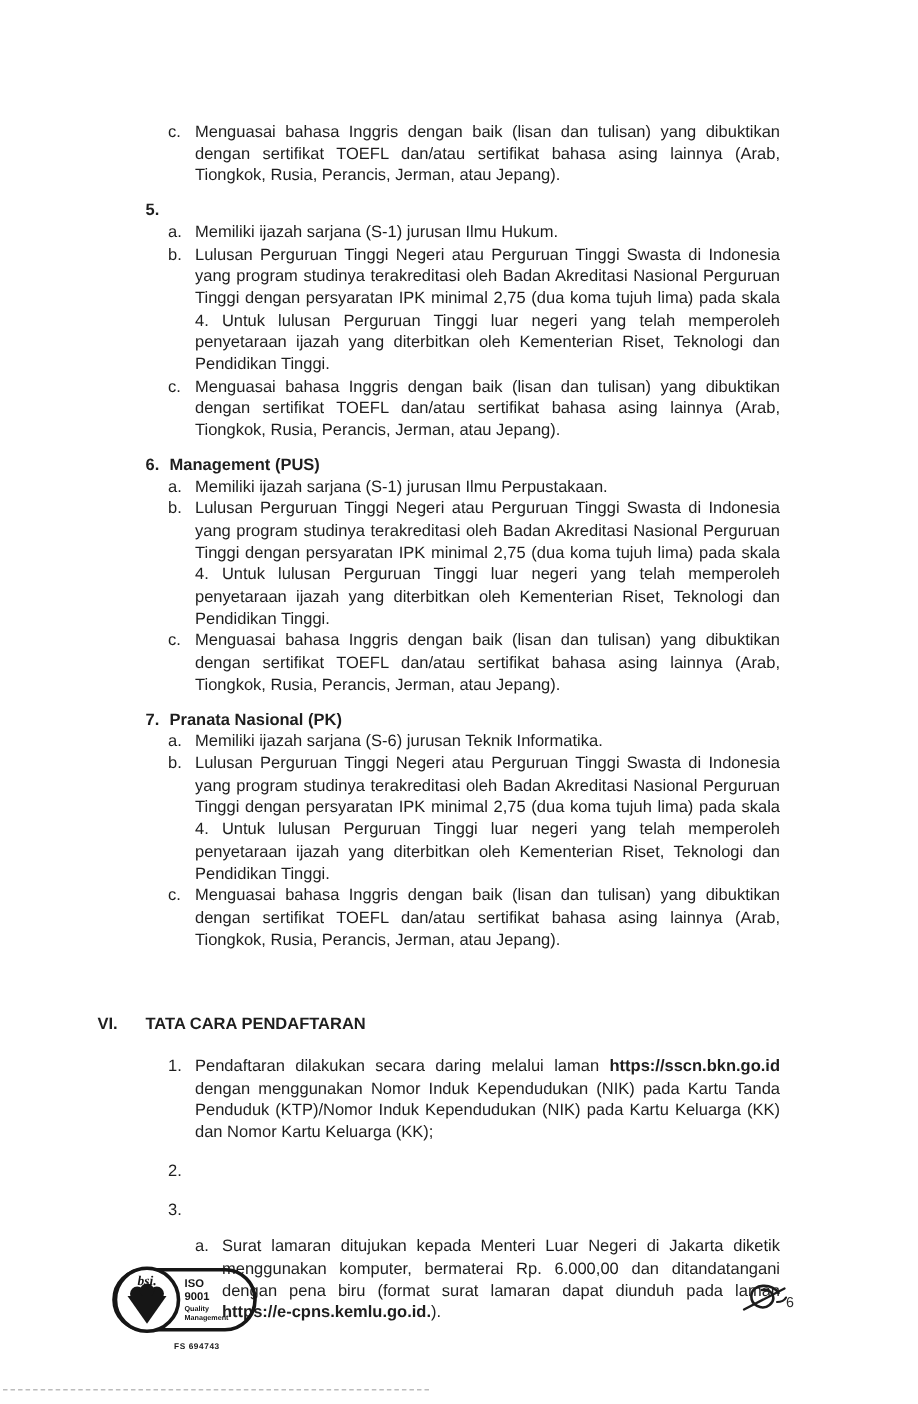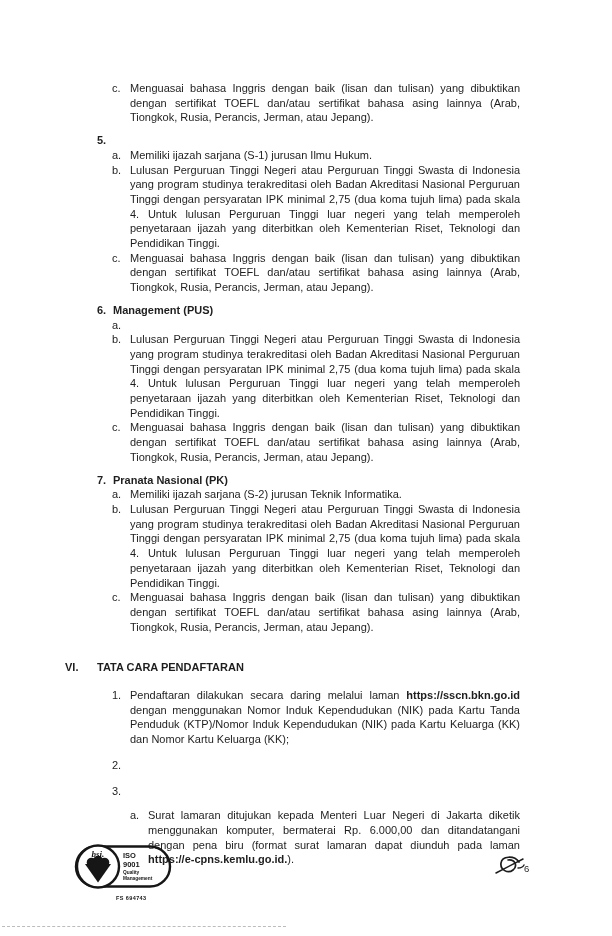--- a/index.html
+++ b/index.html
@@ -25,21 +25,21 @@
   
   .row.sec   { padding-left:32px; }
   .row.sec .m { width:16px; }
   .row.sub   { padding-left:47px; }
   .row.num   { padding-left:47px; }
   .row.subsub{ padding-left:65px; }
   .row.chap .m { width:32px; }
   .bold { font-weight:700; }
   .b { font-weight:700; }
   .section { margin-top:8px; }
-  .chapter { margin-top:26px; }
+  .chapter { margin-top:42px; }
   .chapter .row.chap { margin-bottom:13px; }
   .chapter .row.num { margin-bottom:11px; }
   .chapter .row.subsub { margin-top:-1px; }
   
   .bsi { position:absolute; left:74px; top:843px; width:100px; }
   .bsi svg { display:block; }
   .certno {
     font-size:5.5px; font-weight:700; letter-spacing:0.4px;
     color:#161616; margin-top:1px; margin-left:42px;
     font-family:"Liberation Sans", sans-serif;
@@ -85,39 +85,40 @@
       </div>
     </div>
 
     <div class="section">
       <div class="row sec">
         <span class="m bold">6.</span>
         <div class="t bold">Management (PUS)</div>
       </div>
       <div class="row sub">
         <span class="m">a.</span>
+        <div class="t">Memiliki ijazah sarjana (S-1) jurusan Ilmu Perpustakaan.</div>
       </div>
       <div class="row sub">
         <span class="m">b.</span>
         <div class="t">Lulusan Perguruan Tinggi Negeri atau Perguruan Tinggi Swasta di Indonesia yang program studinya terakreditasi oleh Badan Akreditasi Nasional Perguruan Tinggi dengan persyaratan IPK minimal 2,75 (dua koma tujuh lima) pada skala 4. Untuk lulusan Perguruan Tinggi luar negeri yang telah memperoleh penyetaraan ijazah yang diterbitkan oleh Kementerian Riset, Teknologi dan Pendidikan Tinggi.</div>
       </div>
       <div class="row sub">
         <span class="m">c.</span>
         <div class="t">Menguasai bahasa Inggris dengan baik (lisan dan tulisan) yang dibuktikan dengan sertifikat TOEFL dan/atau sertifikat bahasa asing lainnya (Arab, Tiongkok, Rusia, Perancis, Jerman, atau Jepang).</div>
       </div>
     </div>
 
     <div class="section">
       <div class="row sec">
         <span class="m bold">7.</span>
         <div class="t bold">Pranata Nasional (PK)</div>
       </div>
       <div class="row sub">
         <span class="m">a.</span>
-        <div class="t">Memiliki ijazah sarjana (S-2) jurusan Teknik Informatika.</div>
+        <div class="t">Memiliki ijazah sarjana (S-6) jurusan Teknik Informatika.</div>
       </div>
       <div class="row sub">
         <span class="m">b.</span>
         <div class="t">Lulusan Perguruan Tinggi Negeri atau Perguruan Tinggi Swasta di Indonesia yang program studinya terakreditasi oleh Badan Akreditasi Nasional Perguruan Tinggi dengan persyaratan IPK minimal 2,75 (dua koma tujuh lima) pada skala 4. Untuk lulusan Perguruan Tinggi luar negeri yang telah memperoleh penyetaraan ijazah yang diterbitkan oleh Kementerian Riset, Teknologi dan Pendidikan Tinggi.</div>
       </div>
       <div class="row sub">
         <span class="m">c.</span>
         <div class="t">Menguasai bahasa Inggris dengan baik (lisan dan tulisan) yang dibuktikan dengan sertifikat TOEFL dan/atau sertifikat bahasa asing lainnya (Arab, Tiongkok, Rusia, Perancis, Jerman, atau Jepang).</div>
       </div>
     </div>

